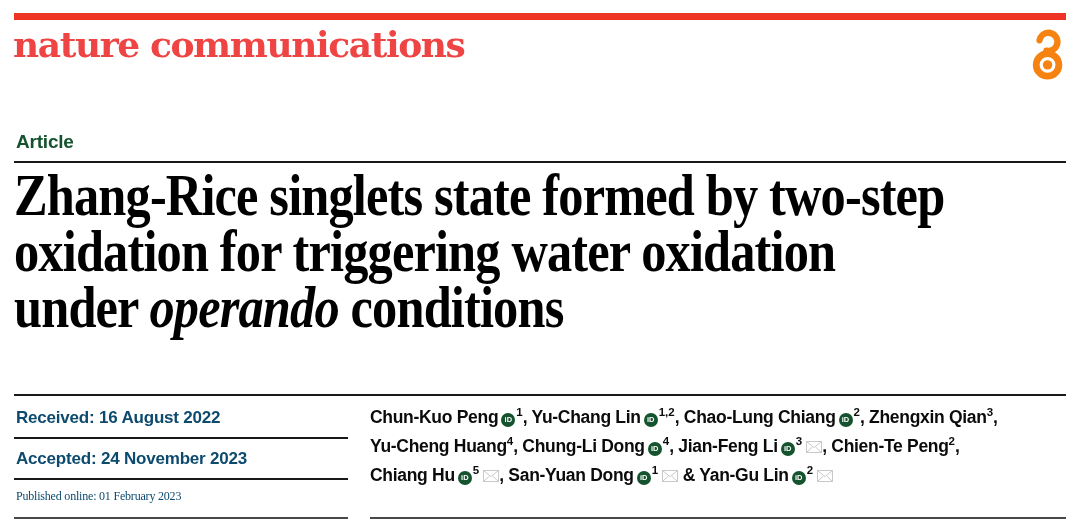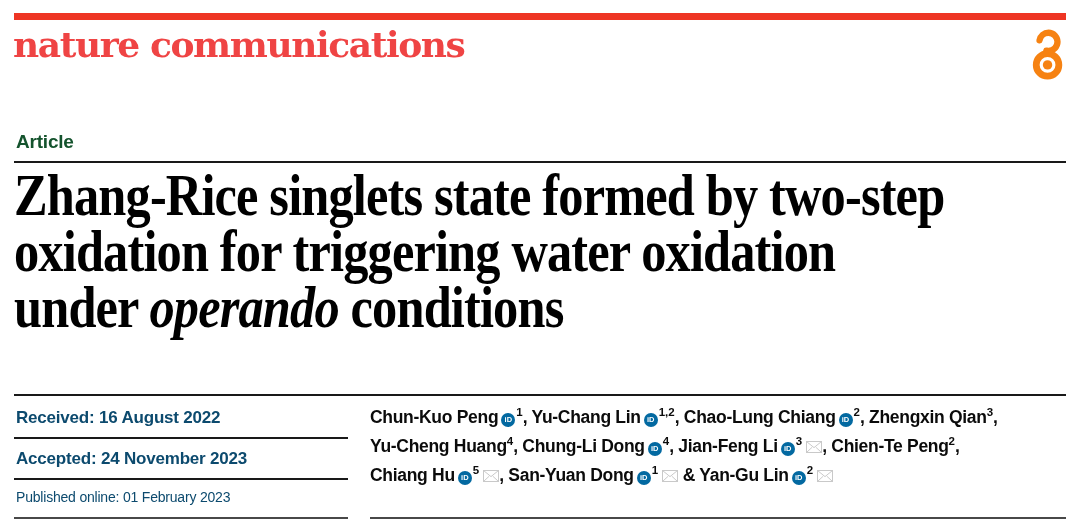--- a/index.html
+++ b/index.html
@@ -67,33 +67,33 @@
   
   .date-row {
     position: absolute; left: 8px;
     font-size: 17px; font-weight: 700; color: #0c4a6e;
     white-space: nowrap; letter-spacing: -0.2px; margin-left: 8px;
   }
   .date-received  { top: 408px; }
   .date-accepted  { top: 449px; }
   .date-published {
     top: 489px;
-    font-family: Liberation Sans, sans-serif;
-    font-weight: 400; font-size: 14px;
+    font-family: Liberation Serif, serif;
+    font-weight: 400; font-size: 12px;
   }
 
   
   .author-list {
     position: absolute; left: 370px; top: 403px; width: 702px;
     font-size: 17.5px; font-weight: 700; line-height: 29px;
     color: #0b0b0b; white-space: nowrap; letter-spacing: -0.3px;
   }
   .orcid-icon {
     display: inline-block; width: 14px; height: 14px;
-    border-radius: 50%; background: #0369a1; color: #fff;
+    border-radius: 50%; background: #14532d; color: #fff;
     font-size: 7.5px; font-weight: 700; line-height: 14px;
     text-align: center; vertical-align: 1px;
     margin: 0 1px 0 3px; letter-spacing: 0;
   }
   .a-sup { font-size: 11.5px; line-height: 0; vertical-align: 7px; letter-spacing: 0; }
   .env-icon {
     display: inline-block; width: 16px; height: 12px;
     margin-left: 4px; vertical-align: -1px;
   }
   .env-icon svg { width: 16px; height: 12px; display: block; }

